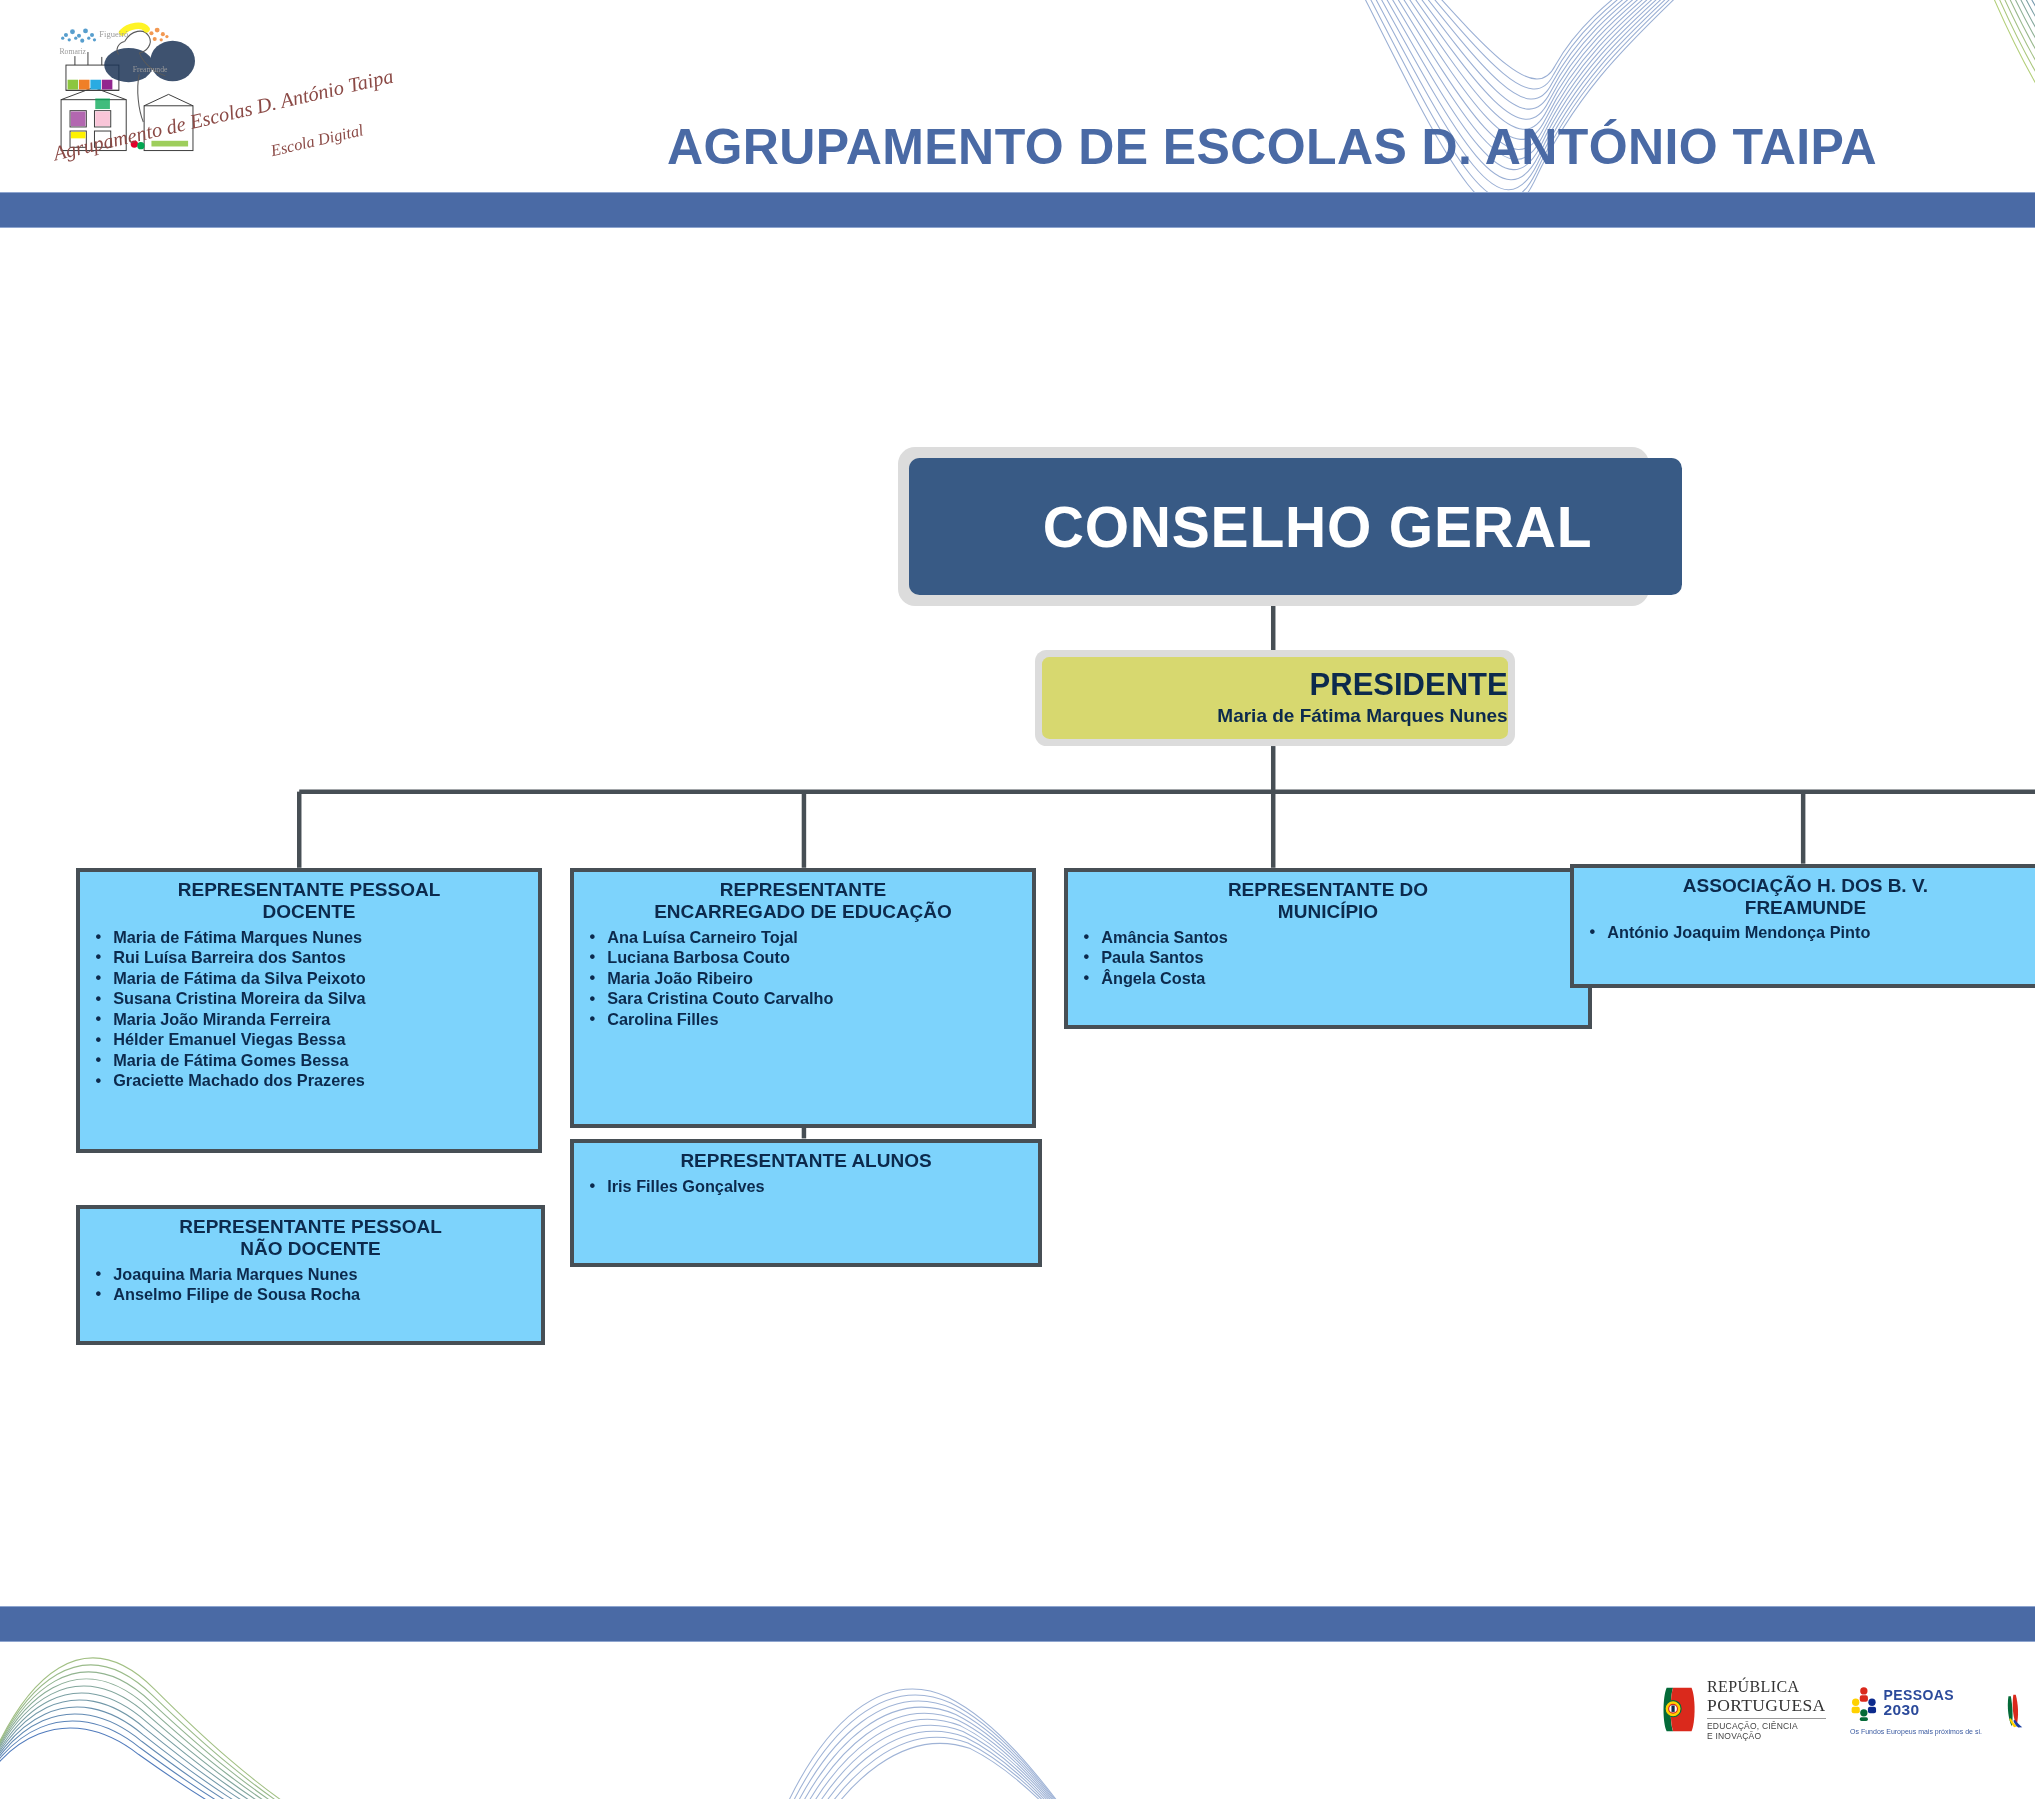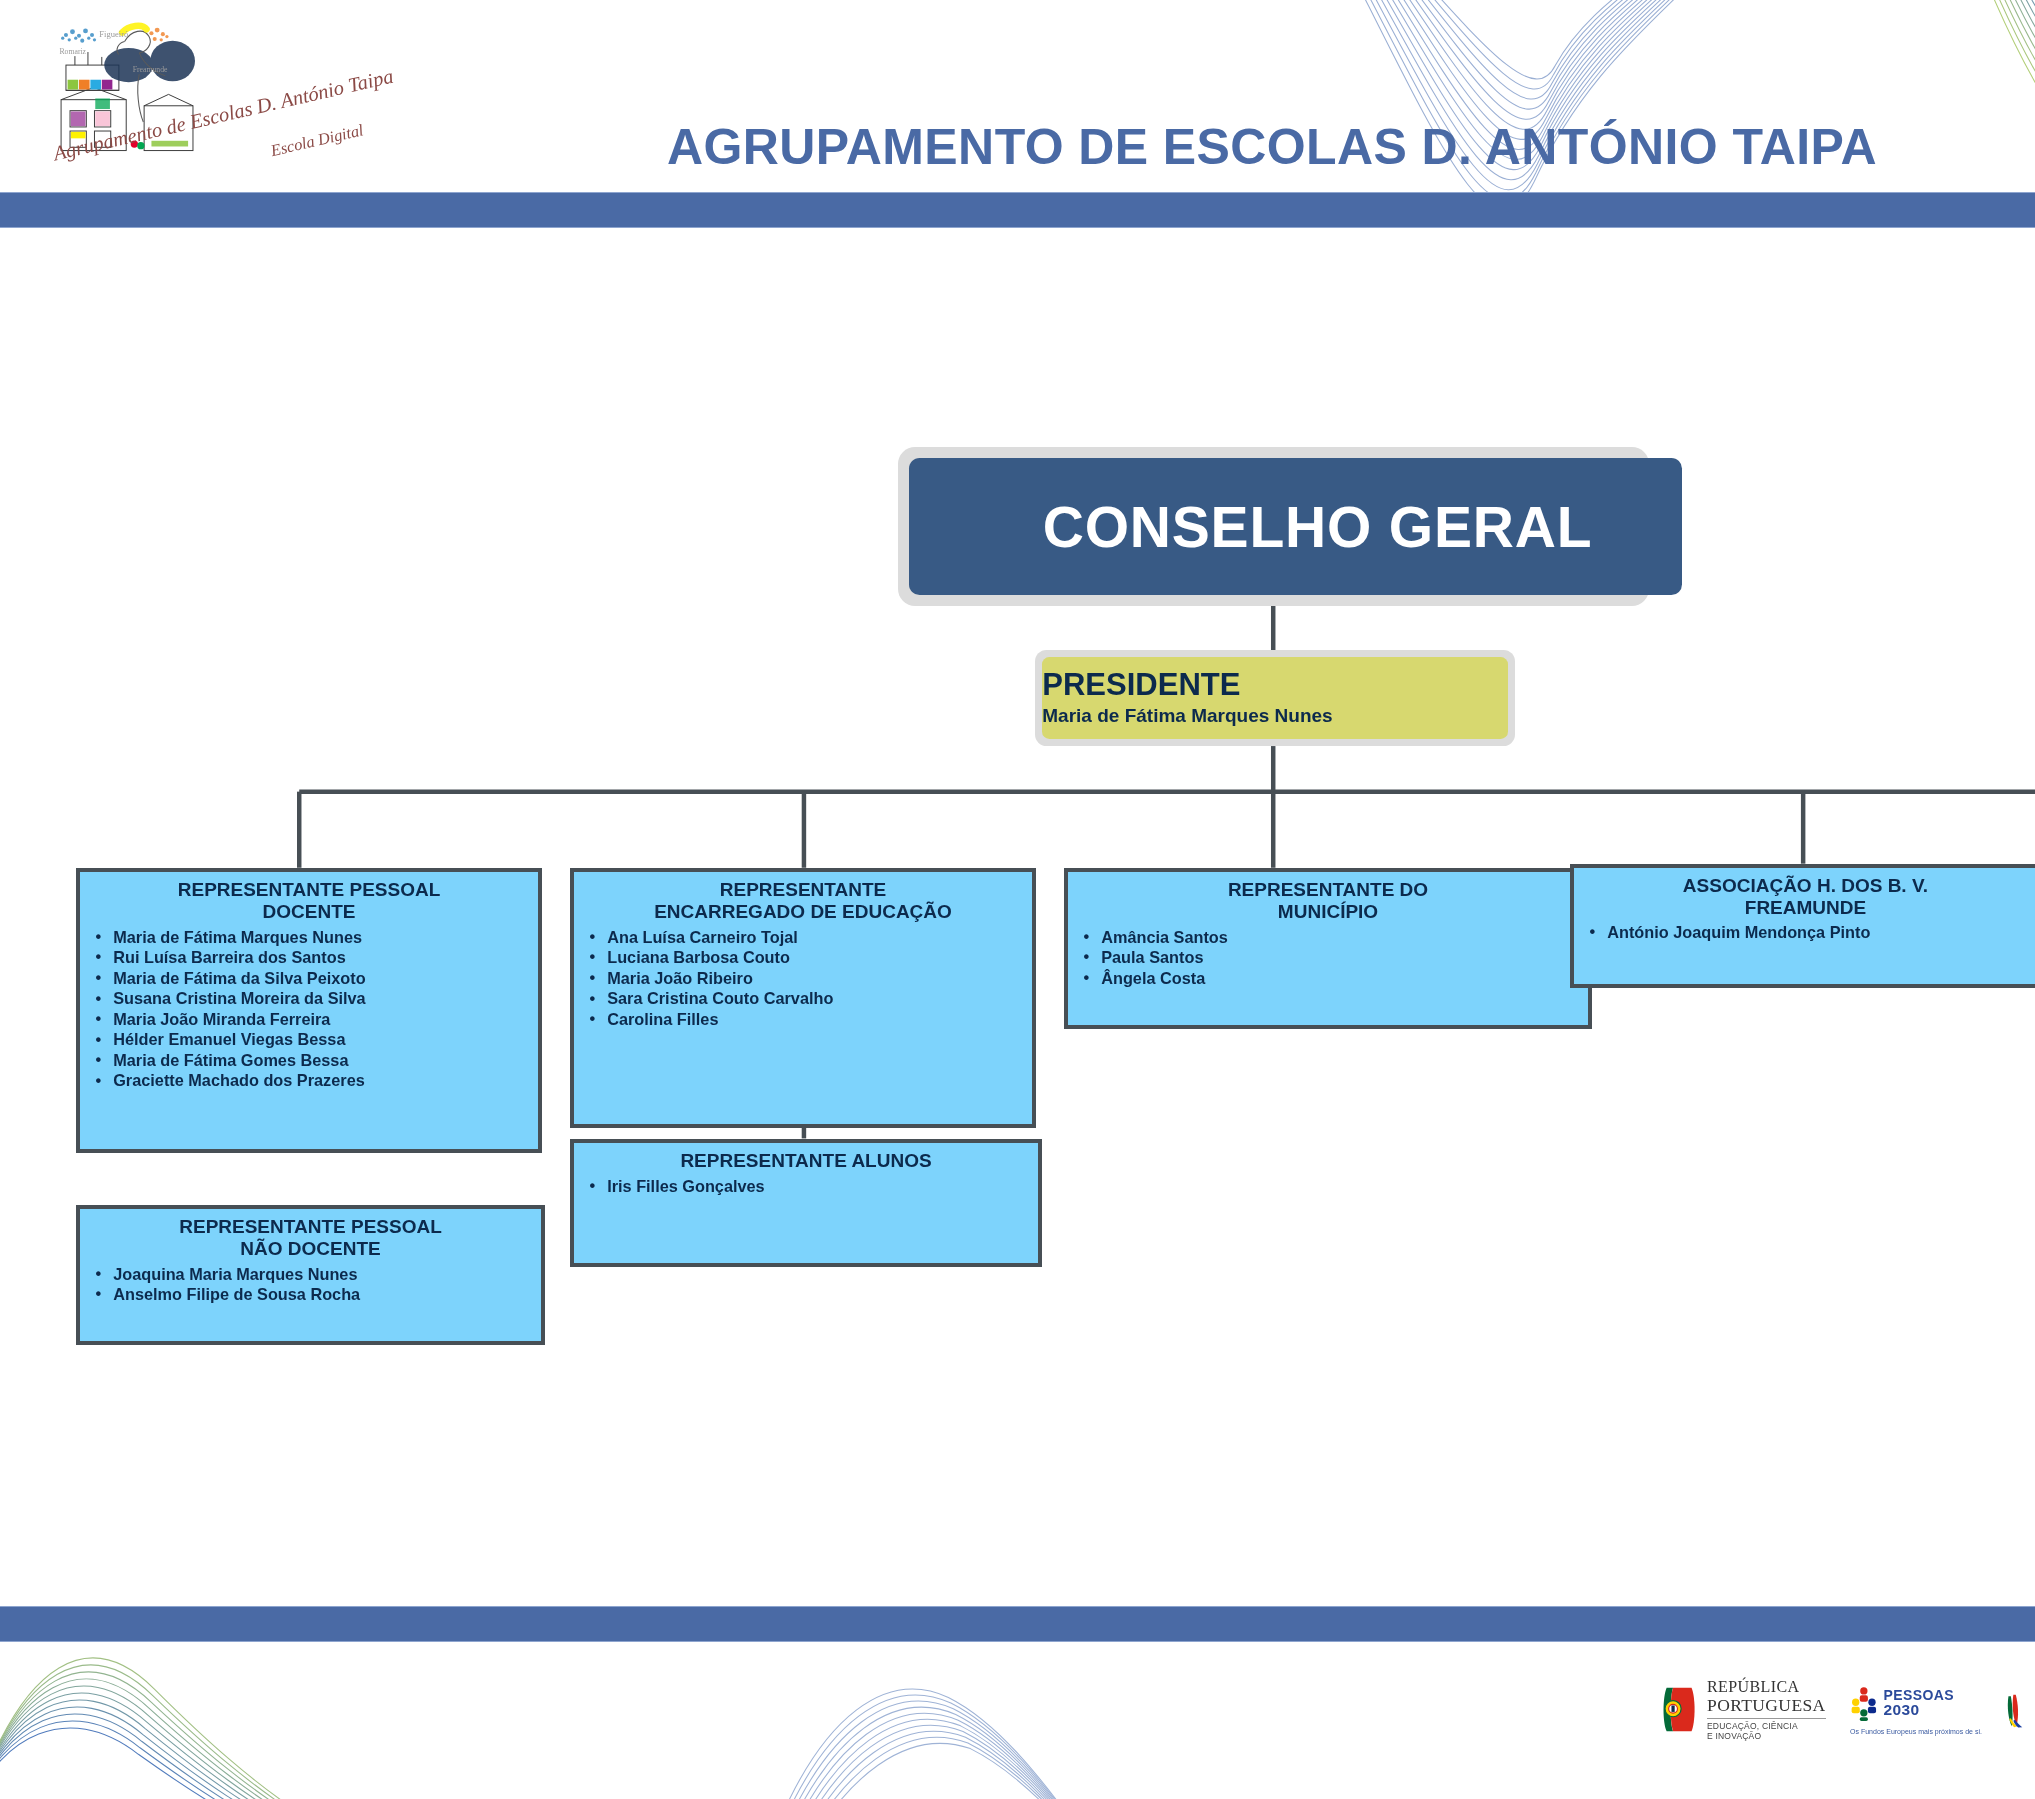--- a/index.html
+++ b/index.html
@@ -75,21 +75,21 @@
     background:#dcdcdc;
     border-radius:11.4px;
     box-sizing:border-box;
     padding:7.3px;
   }
   #presidente-inner{
     width:100%;height:100%;
     background:#d7d86f;
     border-radius:7.3px;
     display:flex;flex-direction:column;
-    align-items:flex-start;justify-content:center;
+    align-items:flex-end;justify-content:center;
   }
   #presidente-title{
     color:#0c2a4d;font-size:31px;font-weight:bold;line-height:1.0;
   }
   #presidente-name{
     color:#0c2a4d;font-size:19px;font-weight:bold;margin-top:5.7px;
   }
 
   
   .org-box{

